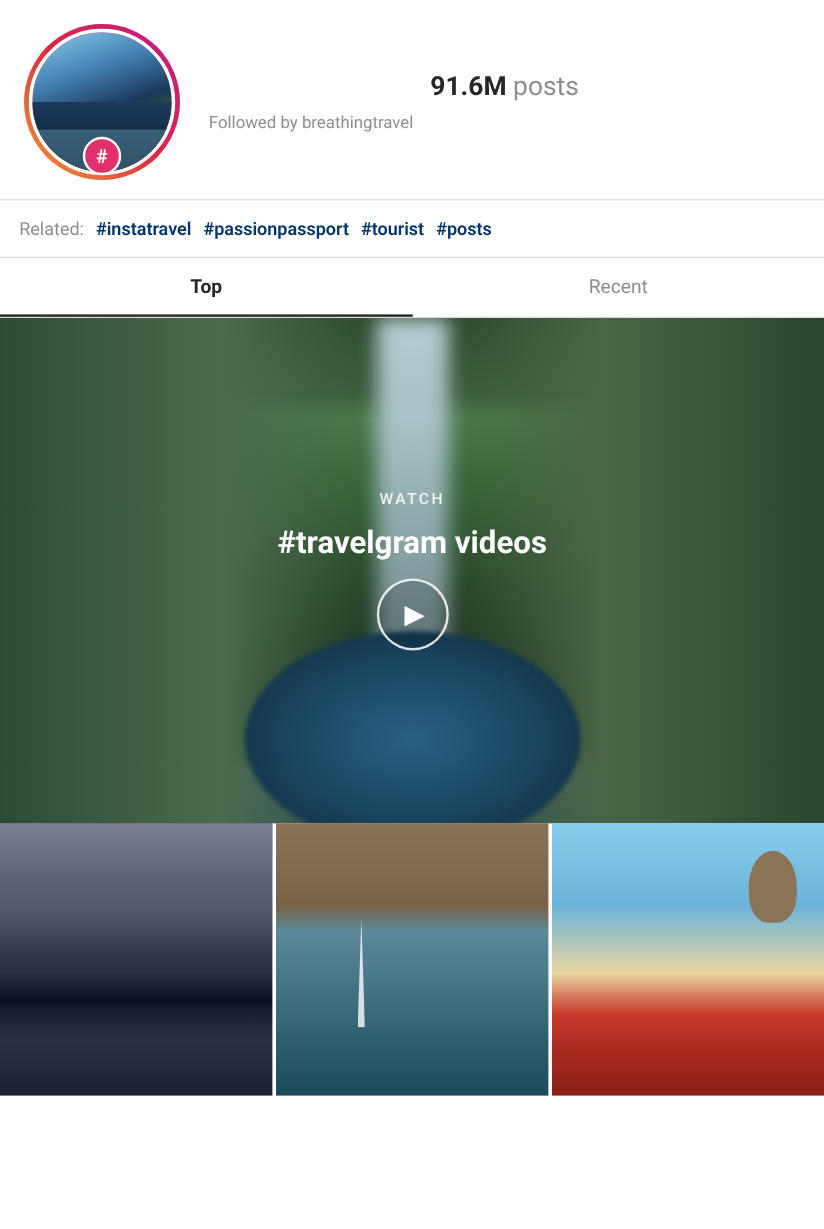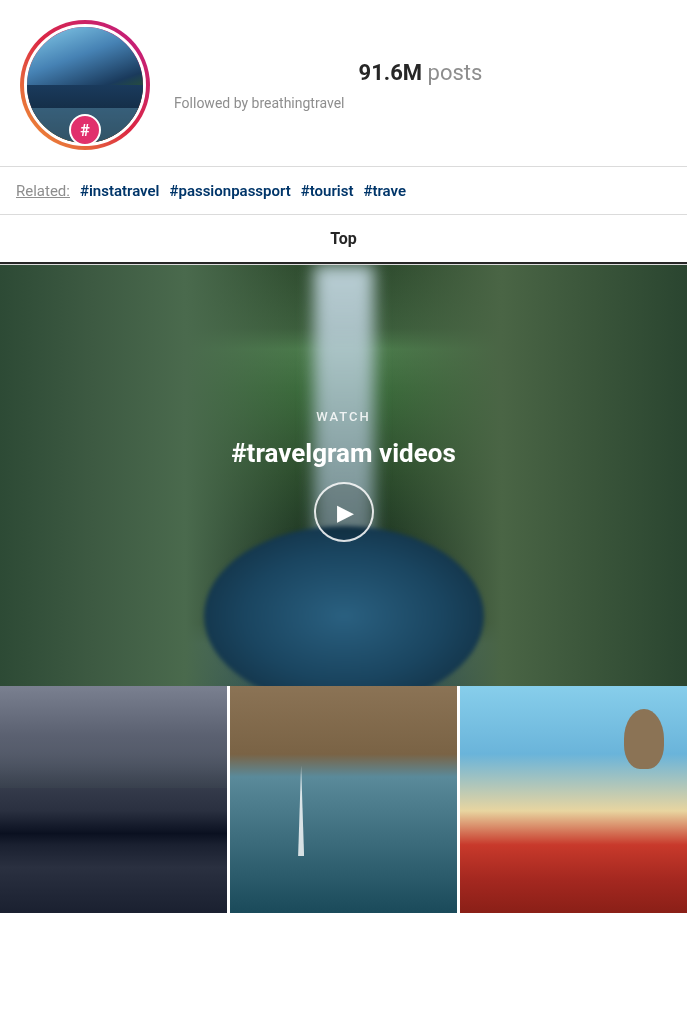--- a/index.html
+++ b/index.html
@@ -168,21 +168,20 @@
       padding: 14px 16px;
       background: #fff;
       overflow: hidden;
       white-space: nowrap;
     }
 
     .related-label {
       font-size: 15px;
       color: #8e8e8e;
       font-weight: 400;
-      text-decoration: underline;
     }
 
     .related-tag {
       font-size: 15px;
       color: #003569;
       font-weight: 600;
       margin-left: 6px;
       cursor: pointer;
     }
 
@@ -452,26 +451,29 @@
 
     <div class="followed-by">Followed by breathingtravel</div>
   </div>
 </div>
 
 <div class="related-bar">
   <span class="related-label">Related:</span>
   <span class="related-tag">#instatravel</span>
   <span class="related-tag">#passionpassport</span>
   <span class="related-tag">#tourist</span>
-  <span class="related-tag">#trave</span>
+  <span class="related-tag">#posts</span>
 </div>
 
 <div class="tabs">
   <div class="tab active">
     <span>Top</span>
+  </div>
+  <div class="tab inactive">
+    <span>Recent</span>
   </div>
 </div>
 
 <div class="video-hero">
   <div class="video-bg">
     <div class="cliff-left"></div>
     <div class="cliff-right"></div>
     <div class="waterfall"></div>
     <div class="foreground-blob"></div>
   </div>

